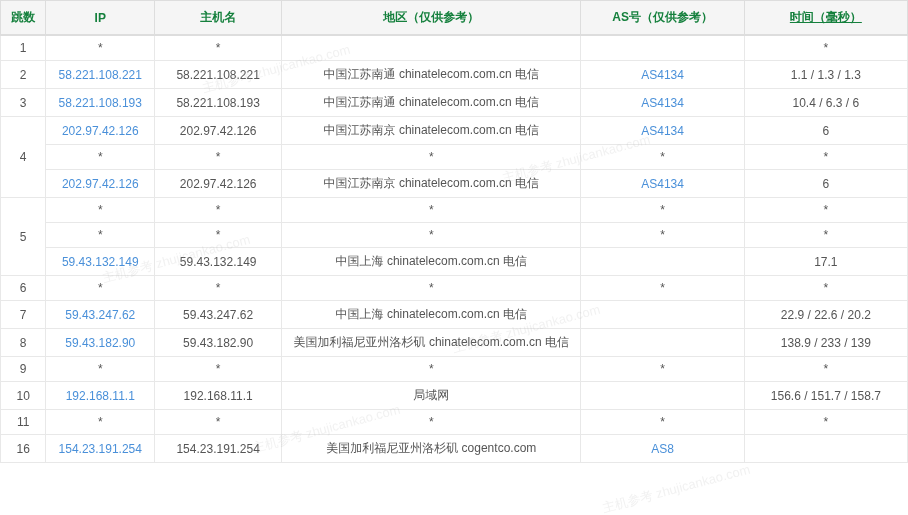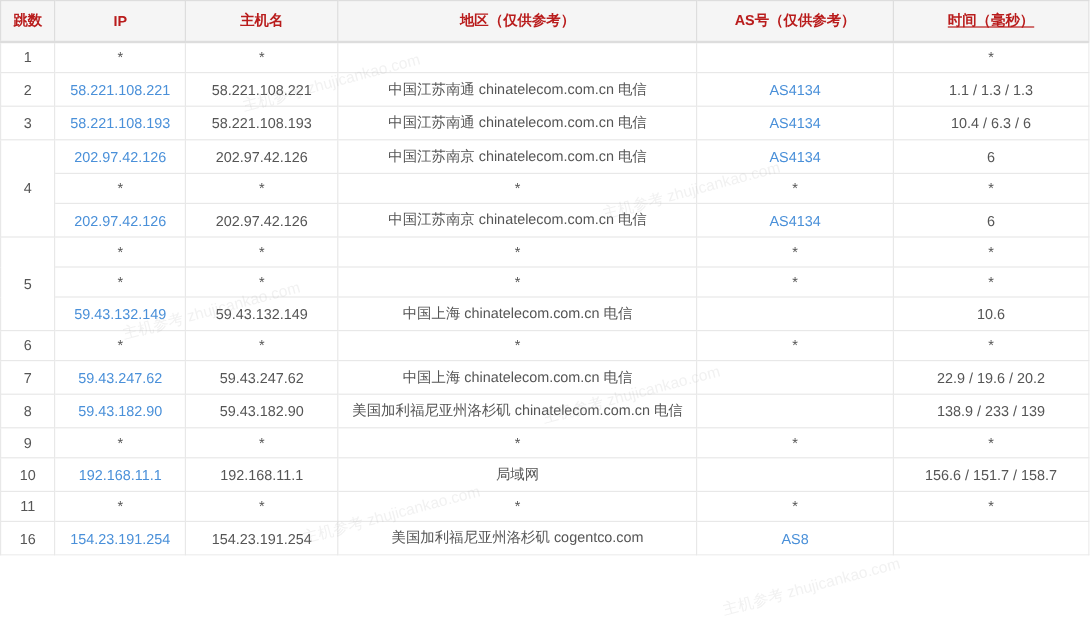--- a/index.html
+++ b/index.html
@@ -15,21 +15,21 @@
       table-layout: fixed;
     }
     thead tr {
       background: #f5f5f5;
       border-bottom: 2px solid #ddd;
     }
     thead th {
       padding: 8px 6px;
       text-align: center;
       font-weight: bold;
-      color: #b91c1c;
+      color: #15803d;
       border: 1px solid #ddd;
       font-size: 12px;
     }
     tbody tr {
       border-bottom: 1px solid #e8e8e8;
     }
     tbody td {
       padding: 5px 6px;
       text-align: center;
       border: 1px solid #e8e8e8;
@@ -147,37 +147,37 @@
         <td>*</td>
         <td>*</td>
         <td>*</td>
         <td>*</td>
       </tr>
       <tr>
         <td><a class="link" href="#">59.43.132.149</a></td>
         <td>59.43.132.149</td>
         <td>中国上海 chinatelecom.com.cn 电信</td>
         <td></td>
-        <td>10.6</td>
+        <td>17.1</td>
       </tr>
       <tr>
         <td>6</td>
         <td>*</td>
         <td>*</td>
         <td>*</td>
         <td>*</td>
         <td>*</td>
       </tr>
       <tr>
         <td>7</td>
         <td><a class="link" href="#">59.43.247.62</a></td>
         <td>59.43.247.62</td>
         <td>中国上海 chinatelecom.com.cn 电信</td>
         <td></td>
-        <td>22.9 / 19.6 / 20.2</td>
+        <td>22.9 / 22.6 / 20.2</td>
       </tr>
       <tr>
         <td>8</td>
         <td><a class="link" href="#">59.43.182.90</a></td>
         <td>59.43.182.90</td>
         <td>美国加利福尼亚州洛杉矶 chinatelecom.com.cn 电信</td>
         <td></td>
         <td>138.9 / 233 / 139</td>
       </tr>
       <tr>

